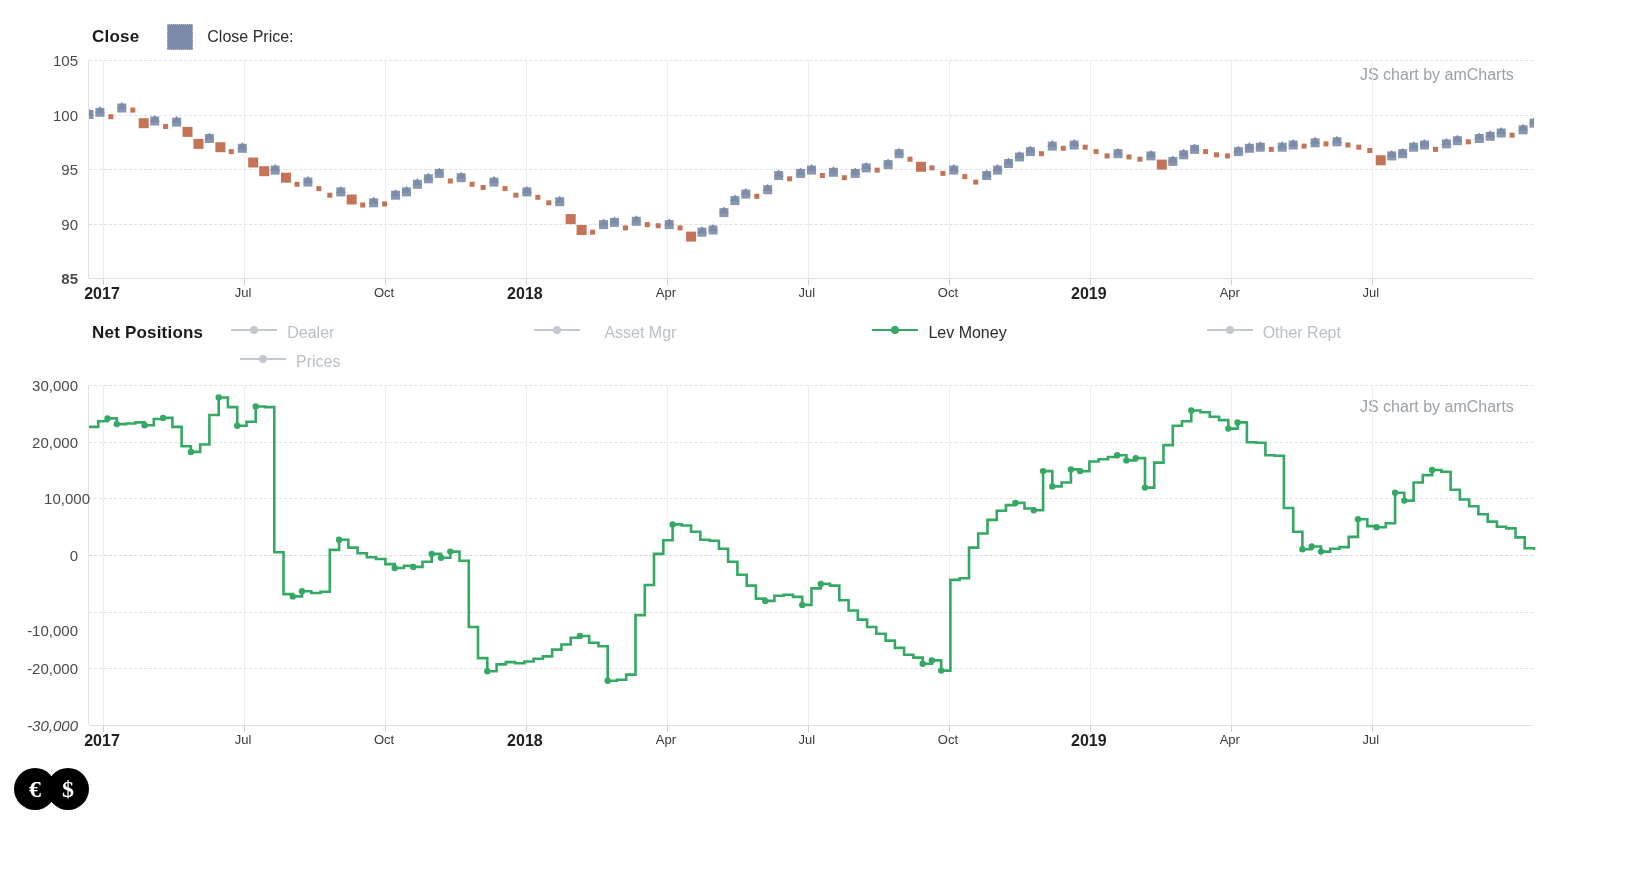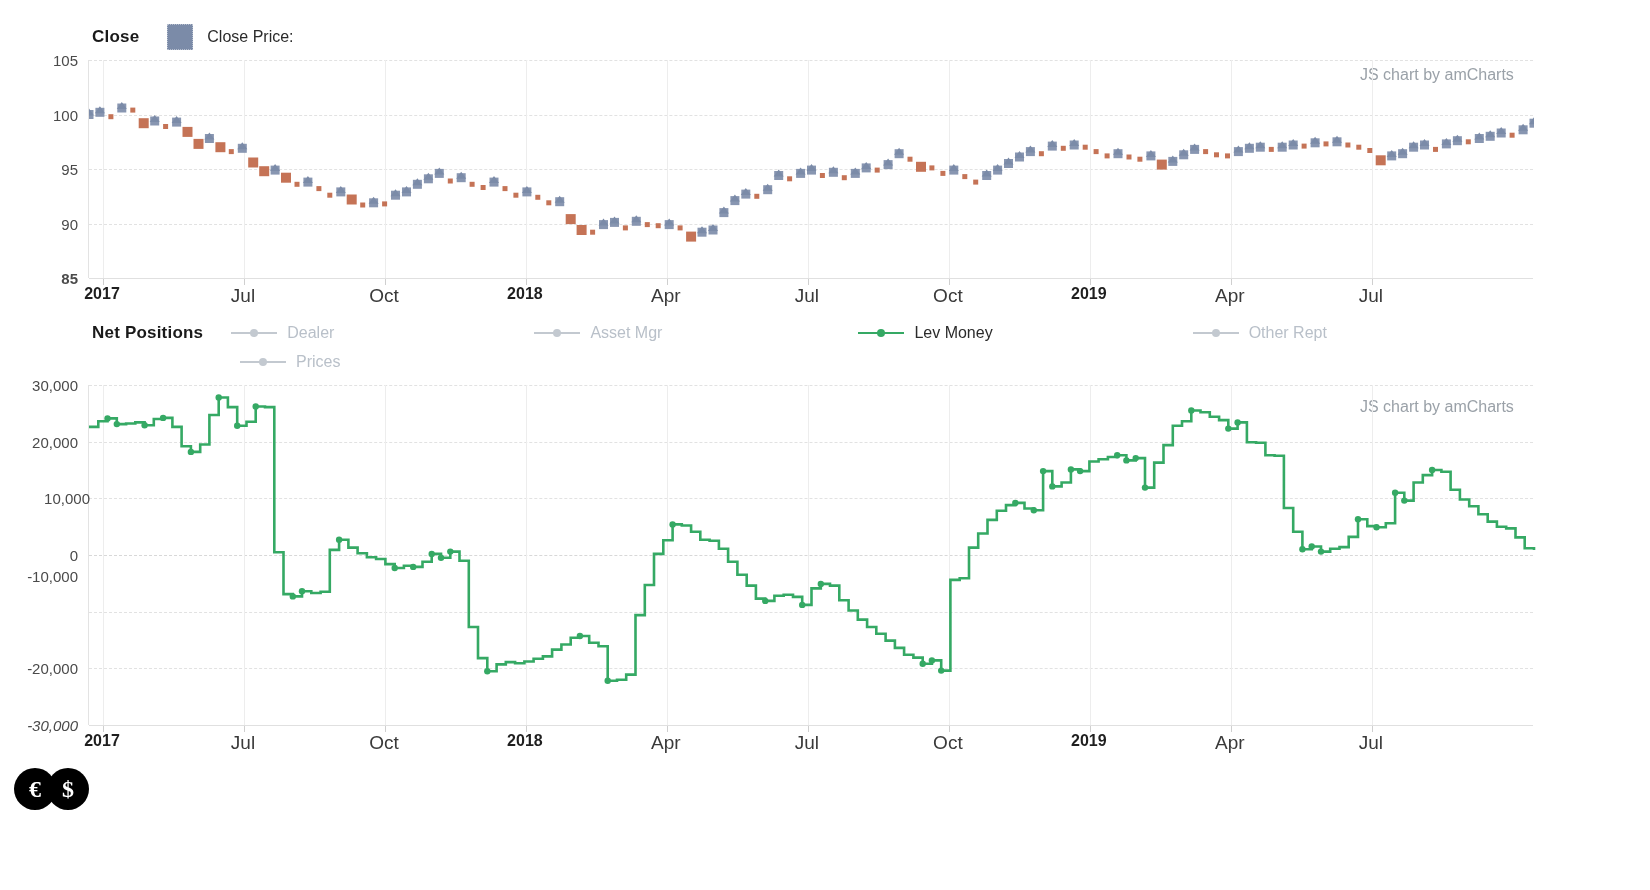--- a/index.html
+++ b/index.html
@@ -10,21 +10,21 @@
     overflow: hidden;
   }
   #root { position: relative; width: 1650px; height: 890px; }
 
   
   .legend-row { position: absolute; display: flex; align-items: center; }
   .legend-title {
     font-weight: bold; font-size: 17px; color: #1a1a1a;
     letter-spacing: .2px;
   }
-  .legend-item { display: flex; align-items: center; }
+  .legend-item { display: flex; }
   .legend-label { font-size: 16px; }
   .legend-label.dim { color: #b9c0c9; }
   .legend-label.on  { color: #2b2b2b; }
 
   .swatch-box {
     width: 24px; height: 24px; background: #7b8ba8;
     border: 1px dotted #b7bfce;
     display: inline-block;
   }
   .swatch-line {
@@ -56,21 +56,21 @@
     border-left: 1px solid #ededed;
   }
   .grid-zero { border-top: 1px dashed #d8d8d8; }
 
   .ylab {
     position: absolute; text-align: right;
     font-size: 15px; color: #4a4a4a;
     transform: translateY(-50%);
   }
   .xlab {
-    position: absolute; font-size: 19px; color: #3a3a3a;
+    position: absolute; font-size: 13px; color: #3a3a3a;
     transform: translateX(-50%); white-space: nowrap;
   }
   .xlab.bold { font-weight: bold; color: #1f1f1f; font-size: 16px; }
 
   .tick {
     position: absolute; width: 0; height: 7px;
     border-left: 1px solid #cfcfcf;
   }
   .axis-line {
     position: absolute; height: 0; border-top: 1px solid #e0e0e0;
@@ -349,21 +349,21 @@
           <b></b>
         </span>
       <span class="legend-label dim" style="margin-left:10px;">Dealer</span>
     </span>
 
     <span class="legend-item" style="margin-left:200px;">
       <span class="swatch-line">
           <i></i>
           <b></b>
         </span>
-      <span class="legend-label dim" style="margin-left:10px;">Asset Mgr</span>
+      <span class="legend-label dim" style="margin-left:24px;">Asset Mgr</span>
     </span>
 
     <span class="legend-item" style="margin-left:196px;">
       <span class="swatch-line green">
           <i></i>
           <b></b>
         </span>
       <span class="legend-label on" style="margin-left:10px;">Lev Money</span>
     </span>
 
@@ -484,21 +484,21 @@
     <div class="xlab" style="left:384.0px; top:285px;">Oct</div>
     <div class="xlab bold" style="left:524.9px; top:285px;">2018</div>
     <div class="xlab" style="left:665.9px; top:285px;">Apr</div>
     <div class="xlab" style="left:806.9px; top:285px;">Jul</div>
     <div class="xlab" style="left:947.9px; top:285px;">Oct</div>
     <div class="xlab bold" style="left:1088.8px; top:285px;">2019</div>
     <div class="xlab" style="left:1229.8px; top:285px;">Apr</div>
     <div class="xlab" style="left:1370.8px; top:285px;">Jul</div>
     <div class="ylab" style="left:2px; width:76px; top:725.0px;font-style:italic;">-30,000</div>
     <div class="ylab" style="left:2px; width:76px; top:668.3px;">-20,000</div>
-    <div class="ylab" style="left:2px; width:76px; top:576px;">-10,000</div>
+    <div class="ylab" style="left:2px; width:76px; top:630px;">-10,000</div>
     <div class="ylab" style="left:2px; width:76px; top:555.0px;">0</div>
     <div class="ylab" style="left:14px; width:76px; top:498.3px;">10,000</div>
     <div class="ylab" style="left:2px; width:76px; top:441.7px;">20,000</div>
     <div class="ylab" style="left:2px; width:76px; top:385.0px;">30,000</div>
     <div class="xlab bold" style="left:102.0px; top:732px;">2017</div>
     <div class="xlab" style="left:243.0px; top:732px;">Jul</div>
     <div class="xlab" style="left:384.0px; top:732px;">Oct</div>
     <div class="xlab bold" style="left:524.9px; top:732px;">2018</div>
     <div class="xlab" style="left:665.9px; top:732px;">Apr</div>
     <div class="xlab" style="left:806.9px; top:732px;">Jul</div>

